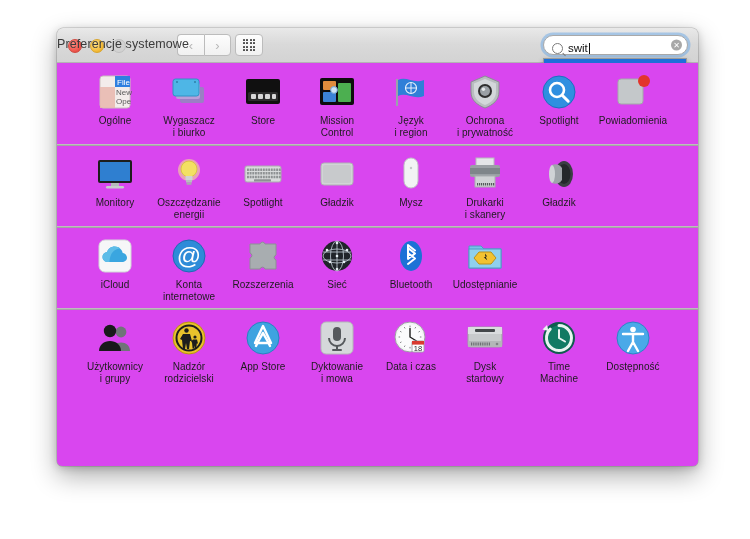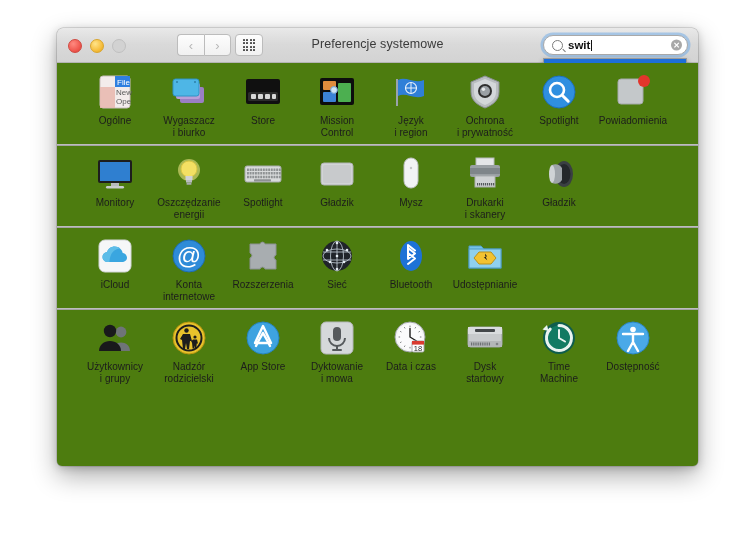--- a/index.html
+++ b/index.html
@@ -49,33 +49,33 @@
     width:28px;height:22px;
     background:linear-gradient(to bottom,#fdfdfd,#f1f1f1);
     border:1px solid #bcbcbc;border-radius:4px;
     display:flex;align-items:center;justify-content:center;
     box-sizing:border-box;
   }
   .dots{display:grid;grid-template-columns:repeat(4,2px);grid-template-rows:repeat(4,2px);gap:1.4px;}
   .dots i{background:#4d4d4d;width:2px;height:2px;display:block;border-radius:0.5px;}
   #win-title{
     position:absolute;left:0;right:0;top:9px;
-    text-align:center;font-size:12.5px;color:#3b3b3b;
+    text-align:left;font-size:12.5px;color:#3b3b3b;
     letter-spacing:0.1px;
   }
   
   #searchwrap{position:absolute;right:10px;top:7px;width:145px;}
   #searchfield{
     position:relative;height:20px;
     background:#ffffff;
     border:1px solid #a9a9a9;
     border-radius:10px;
     box-sizing:border-box;
     box-shadow:0 0 0 2.5px rgba(116,173,230,0.55);
-    display:flex;align-items:center;font-weight:bold;
+    display:flex;align-items:flex-end;
   }
   .mag{
     width:9px;height:9px;border:1.3px solid #7b7b7b;border-radius:50%;
     margin-left:8px;position:relative;flex:none;
   }
   .mag::after{content:"";position:absolute;right:-3.5px;bottom:-2px;width:4px;height:1.3px;background:#7b7b7b;transform:rotate(45deg);}
   #search-text{
     font-size:11.5px;color:#111;margin-left:5px;white-space:nowrap;
   }
   .caret{display:inline-block;width:1px;height:11px;background:#111;vertical-align:-2px;margin-left:1px;}
@@ -90,21 +90,21 @@
     box-shadow:0 2px 5px rgba(0,0,0,0.3);
   }
   .suggestion{
     background:#1e6fd9;color:#fff;
     font-size:11.5px;font-weight:bold;
     padding:2px 4px 3px 6px;
   }
   
   #prefbody{
     position:absolute;top:35px;left:0;right:0;bottom:0;
-    background:#4d7c0f;border-radius:0 0 5px 5px;
+    background:#d946ef;border-radius:0 0 5px 5px;
     overflow:hidden;
   }
   .prefrow{
     display:flex;
     padding:9px 0 6px 21px;
     border-bottom:1px solid #bdbdbd;
     box-shadow:0 1px 0 #a4a4a4;
   }
   .prefrow:last-child{border-bottom:none;box-shadow:none;}
   .pane{

